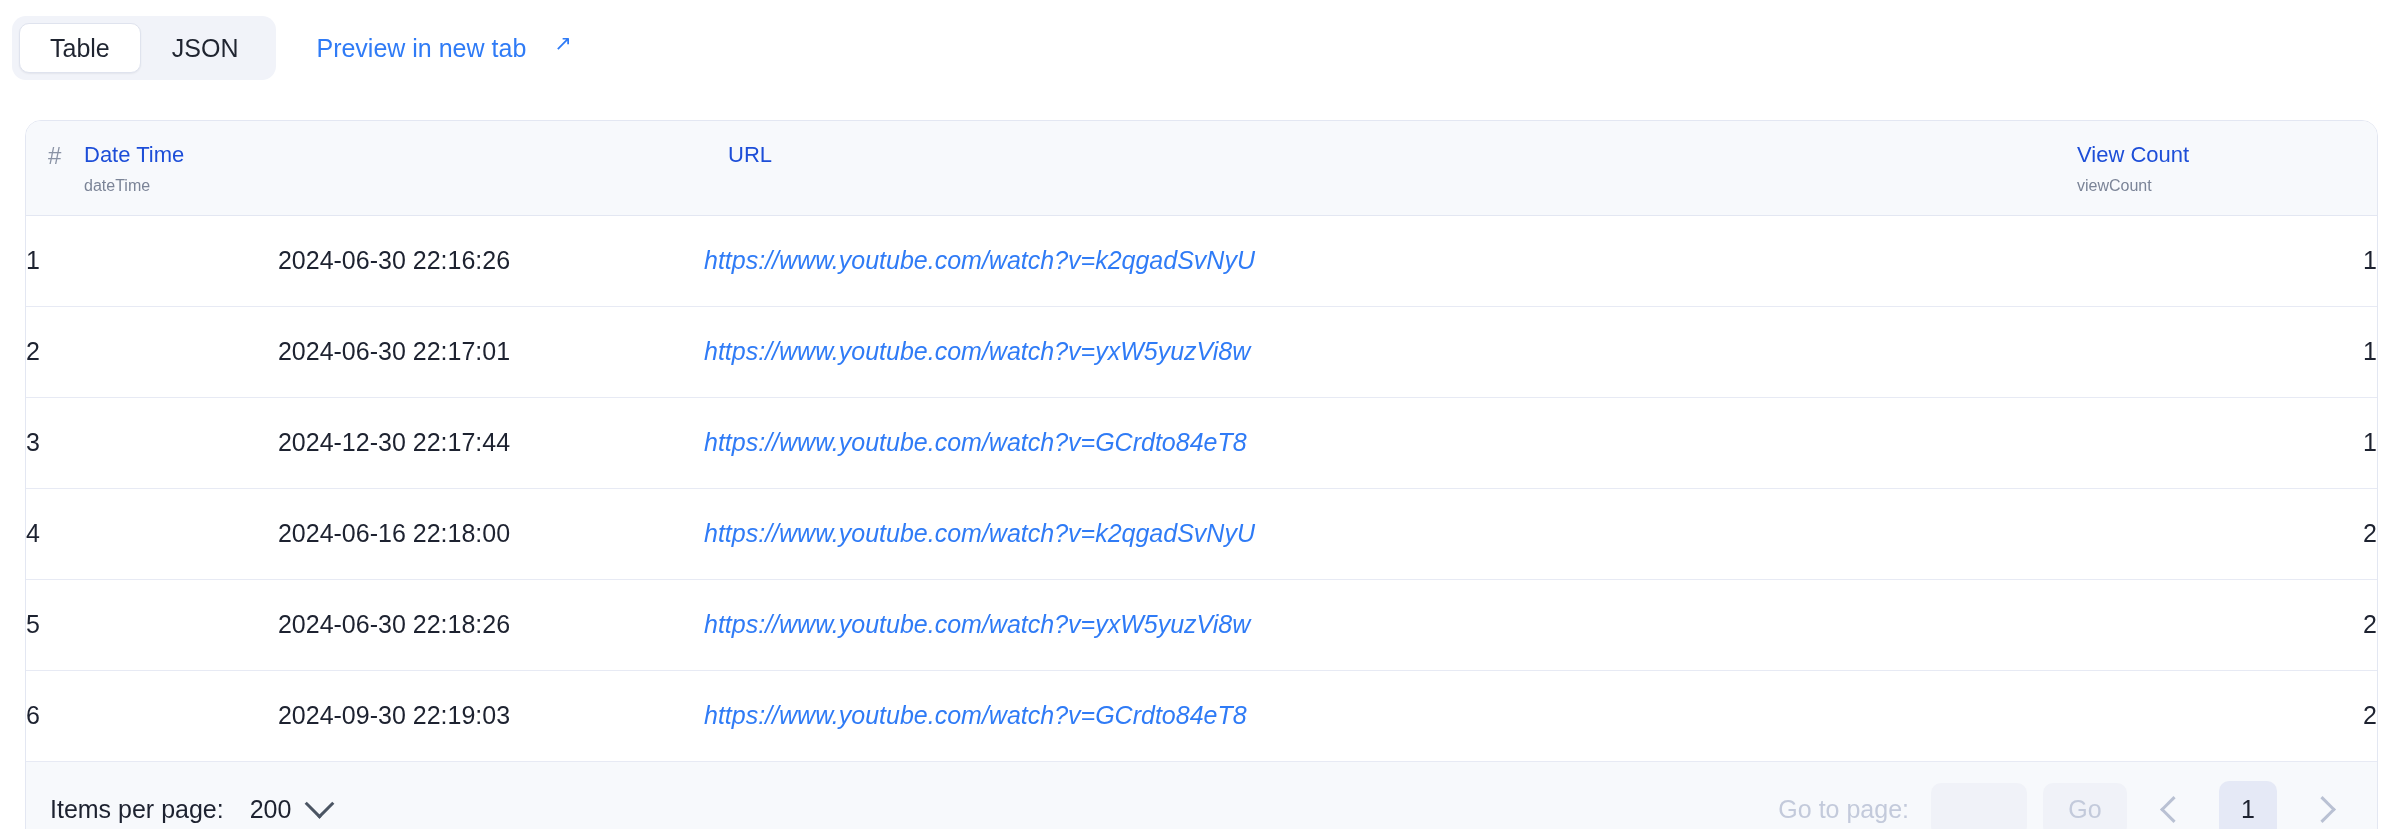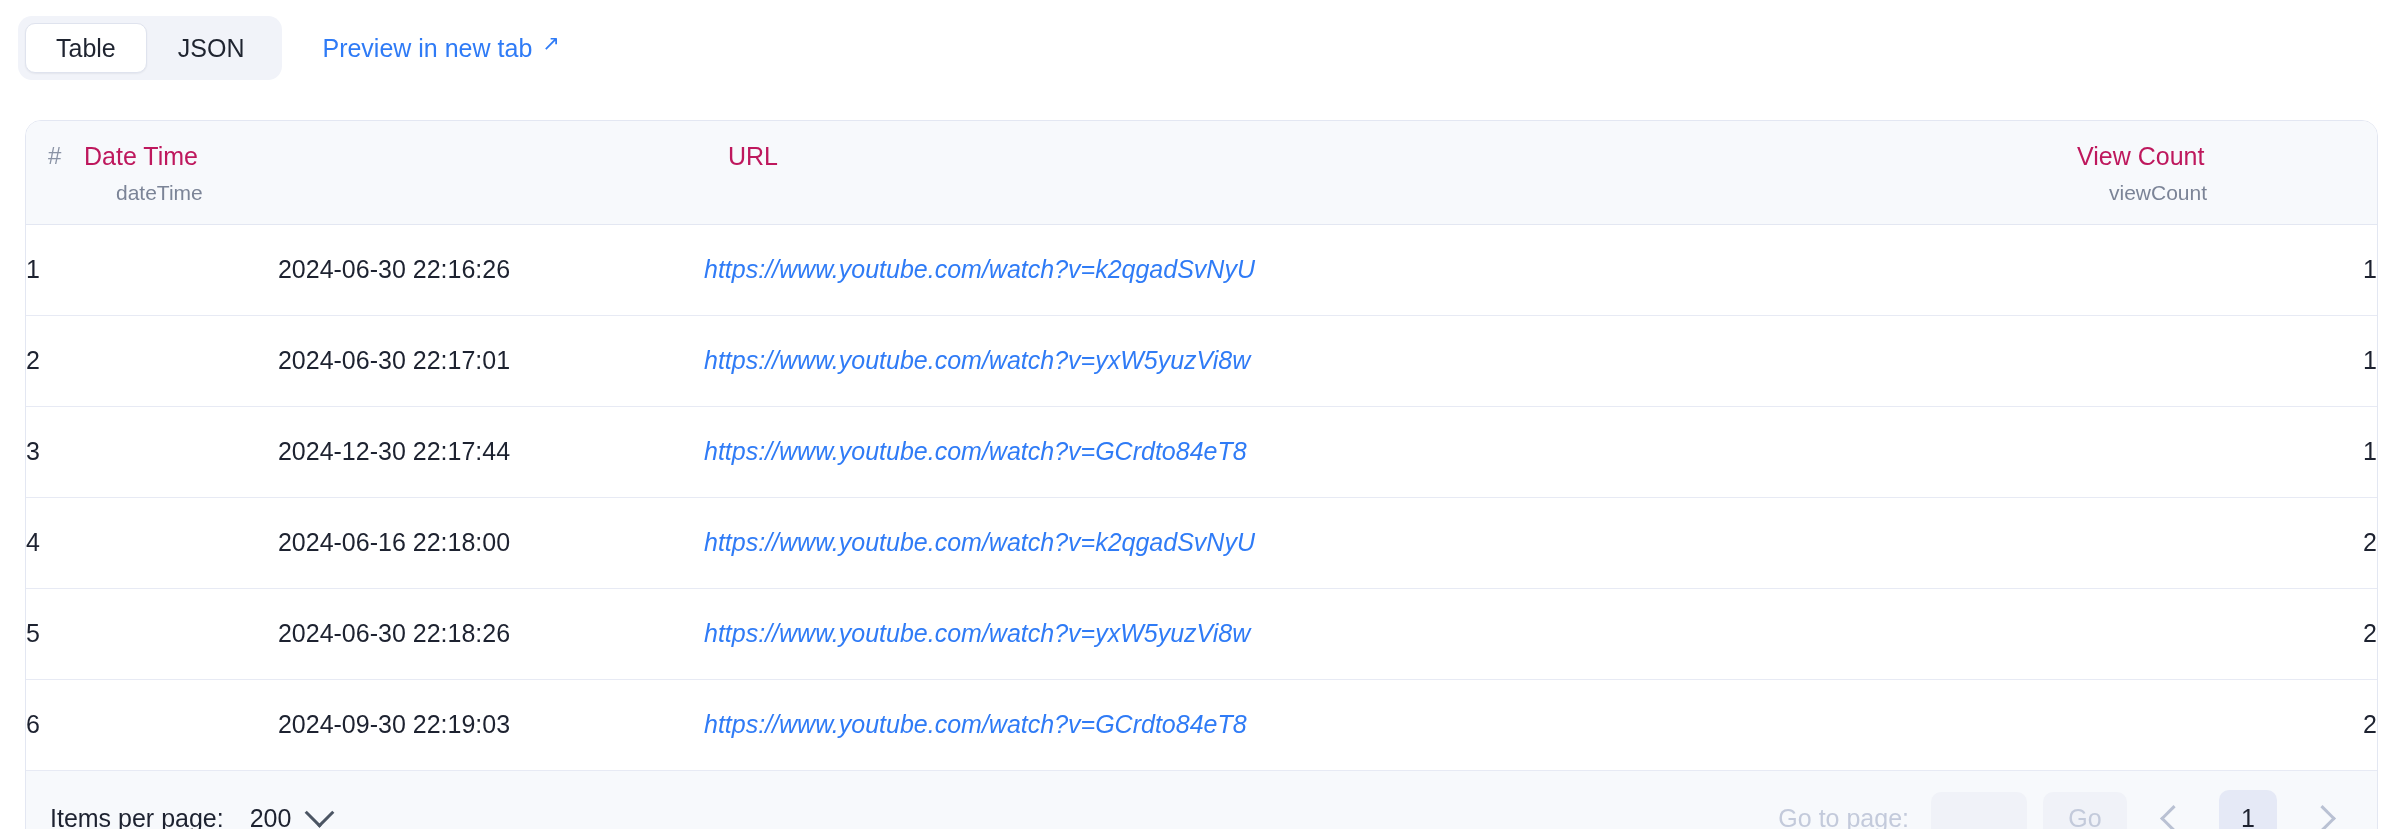--- a/index.html
+++ b/index.html
@@ -13,21 +13,21 @@
     font-family: "Liberation Sans", "DejaVu Sans", sans-serif;
     color: #1f2937;
     overflow: hidden;
     -webkit-font-smoothing: antialiased;
   }
 
   
   .topbar {
     display: flex;
     align-items: center;
-    padding: 22px 0 0 18px;
+    padding: 22px 0 0 12px;
     height: 74px;
     box-sizing: border-box;
   }
   .segmented {
     display: inline-flex;
     align-items: center;
     background: #f1f3f9;
     border-radius: 14px;
     padding: 7px;
     height: 64px;
@@ -51,21 +51,21 @@
   }
   .seg-btn.active {
     background: #ffffff;
     border: 1px solid #dfe3ee;
     box-shadow: 0 1px 2px rgba(16,24,40,.06);
   }
   .preview-link {
     margin-left: 40px;
     display: inline-flex;
     align-items: baseline;
-    gap: 10px;
+    gap: 28px;
     color: #2f7bf6;
     font-size: 25px;
     text-decoration: none;
     cursor: pointer;
     white-space: nowrap;
   }
   .preview-link .ext-arrow {
     font-size: 21px;
     position: relative;
     top: -7px;
@@ -91,32 +91,31 @@
   }
   .grid thead th {
     background: #f7f9fc;
     text-align: left;
     vertical-align: top;
     padding: 22px 0 20px 0;
     font-weight: normal;
     border-bottom: 1px solid #e3e7f2;
   }
   .th-main {
-    font-size: 25px;
-    color: #be185d;
+    font-size: 22px;
+    color: #1d4ed8;
     display: block;
     line-height: 1.1;
   }
   .th-sub {
-    font-size: 21px;
+    font-size: 16px;
     color: #7b8497;
     display: block;
     margin-top: 10px;
     line-height: 1.1;
-    margin-left: 32px;
   }
   .col-idx   { width: 58px;  }
   .col-date  { width: 620px; }
   .col-url   { width: auto;  }
   .col-count { width: 300px; }
 
   .th-idx  { padding-left: 22px !important; }
   .th-idx .th-main { color:#8a93a5; font-size: 24px; }
   .th-url  { padding-left: 24px !important; }
   .th-count{ text-align: right; padding-right: 24px !important; }

